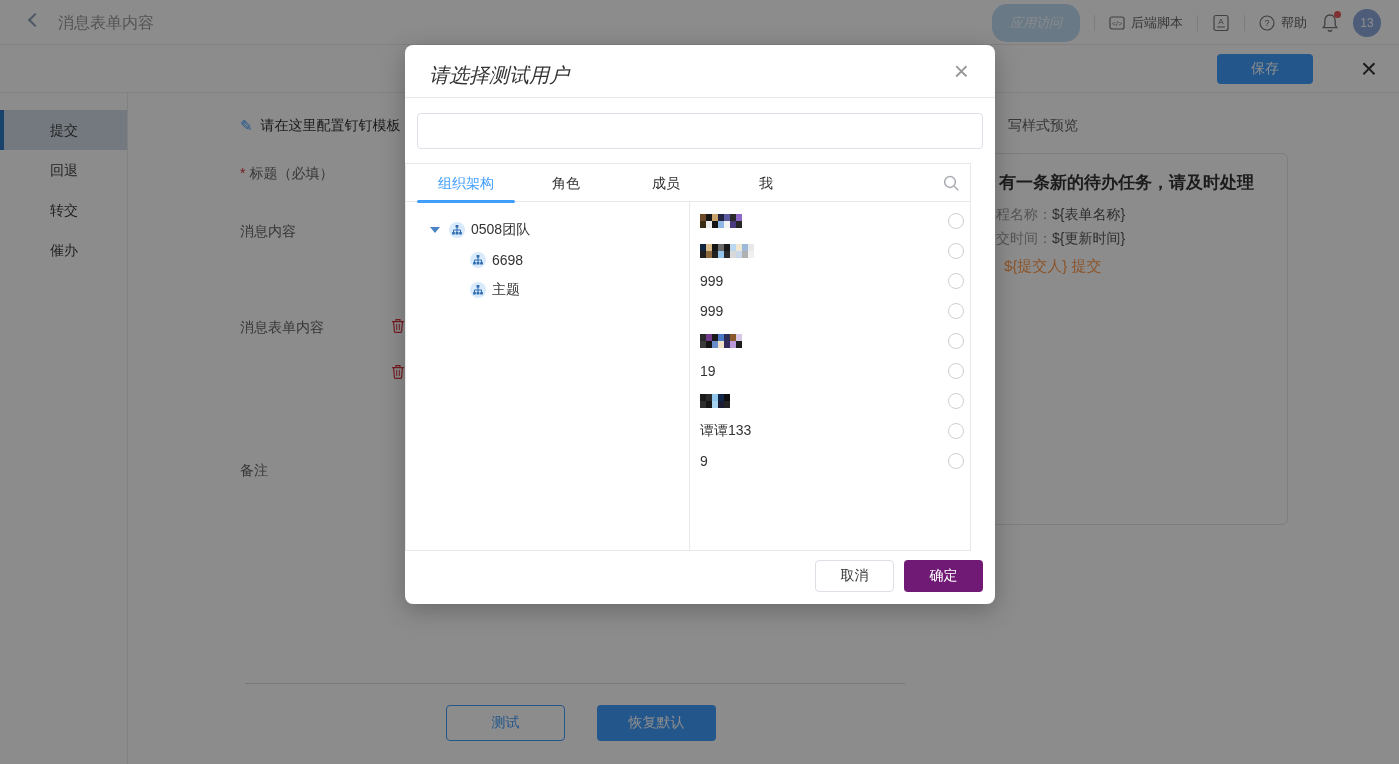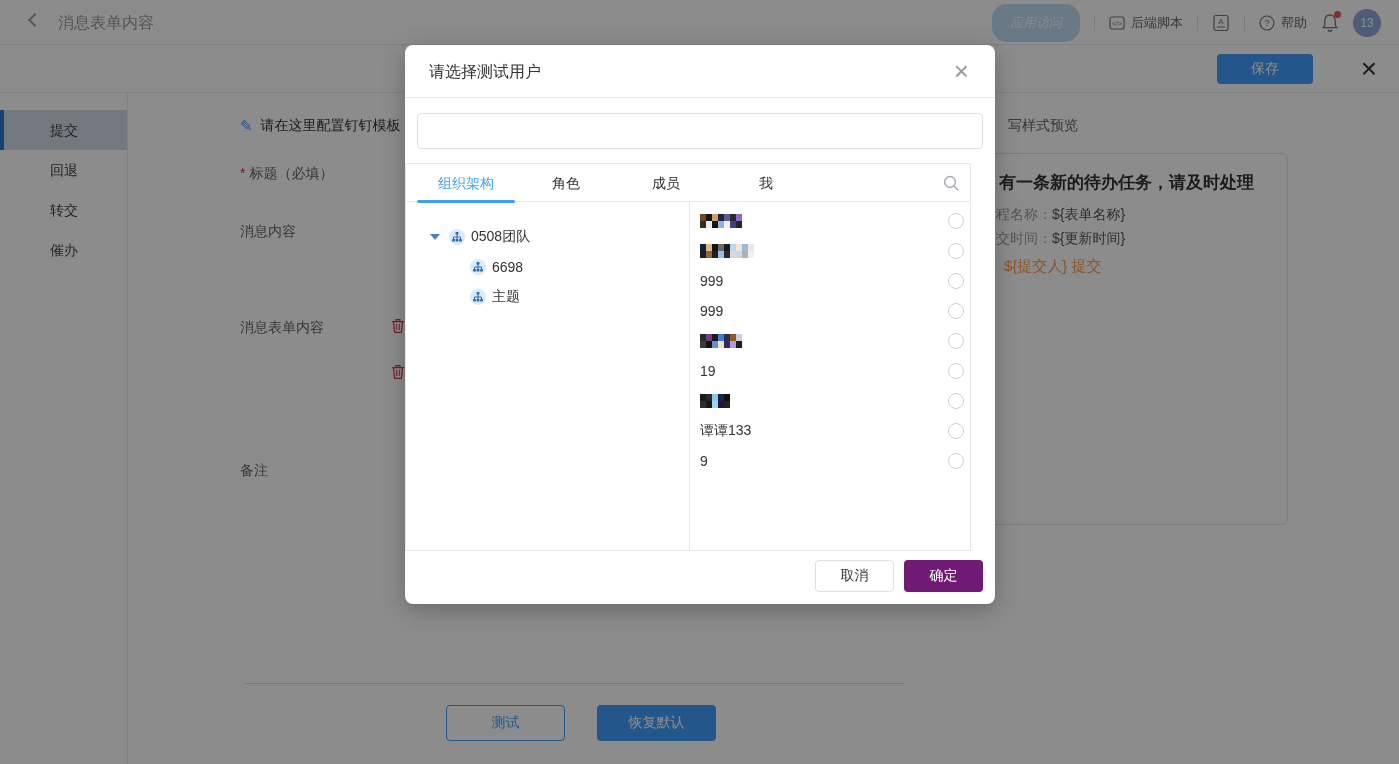--- a/index.html
+++ b/index.html
@@ -66,21 +66,21 @@
   .pc-line .plabel { color:#9a9a9a; } .pc-line .pvalue { color:#555; }
   .pc-orange { position:absolute; left:13px; top:103px; font-size:15px; color:#ff9a4d; }
 
   
   .mask { position:absolute; inset:0; background:rgba(0,0,0,0.45); z-index:10; }
   .modal { position:absolute; left:405px; top:45px; width:590px; height:559px;
            background:#fff; border-radius:8px; z-index:20;
            box-shadow:0 6px 24px rgba(0,0,0,0.25); }
   .m-header { position:absolute; left:0; top:0; width:100%; height:53px;
               border-bottom:1px solid #e8e8e8; }
-  .m-title { position:absolute; left:24px; top:17px; font-size:16px; color:#333; }
+  .m-title { position:absolute; left:24px; top:17px; font-size:20px; color:#333;font-style:italic; }
   .m-close { position:absolute; right:22px; top:8px; font-size:26px; color:#999;
              line-height:36px; padding:0 4px; cursor:default; }
   .m-input { position:absolute; left:12px; top:68px; width:566px; height:36px;
              border:1px solid #dcdfe6; border-radius:4px; background:#fff; }
   .tabbox { position:absolute; left:0; top:118px; width:566px; height:388px;
             border:1px solid #e8e8e8; }
   .tabrow { position:absolute; left:0; top:0; width:100%; height:38px;
             border-bottom:1px solid #e8e8e8; display:flex; padding-left:10px; }
   .tab { width:100px; height:38px; line-height:38px; text-align:center; font-size:14px;
          color:#303133; position:relative; }
@@ -233,21 +233,21 @@
         </div>
       <span class="tab-search">
         <svg width="17" height="17" viewBox="0 0 17 17">
             <circle cx="7" cy="7" r="5.4" fill="none" stroke="#a8abb2" stroke-width="1.5"></circle>
             <line x1="11.2" y1="11.2" x2="15.2" y2="15.2" stroke="#a8abb2" stroke-width="1.5"></line>
           </svg>
       </span>
 
       <div class="tree-pane">
         <div id="treeNodes">
-            <div class="tree-node" style="margin-top: 20px;">
+            <div class="tree-node" style="margin-top: 13px;">
               <span class="caret"></span>
               <svg width="16" height="16" viewBox="0 0 16 16" class="org-ic" style="position: absolute; left: 43px;">
                 <circle cx="8" cy="8" r="8" fill="#d8eafc"></circle>
                 <rect x="6.6" y="3.1" width="2.8" height="2.6" rx="0.4" fill="#2f6bb0"></rect>
                 <path d="M8 5.7 V8 M4.5 8 H11.5 M4.5 8 V10 M11.5 8 V10 M8 8 V10" stroke="#2f6bb0" stroke-width="1" fill="none"></path>
                 <rect x="3.1" y="10" width="2.8" height="2.6" rx="0.4" fill="#2f6bb0"></rect>
                 <rect x="6.6" y="10" width="2.8" height="2.6" rx="0.4" fill="#2f6bb0"></rect>
                 <rect x="10.1" y="10" width="2.8" height="2.6" rx="0.4" fill="#2f6bb0"></rect>
               </svg>
               <span style="position: absolute; left: 65px;">0508团队</span>

